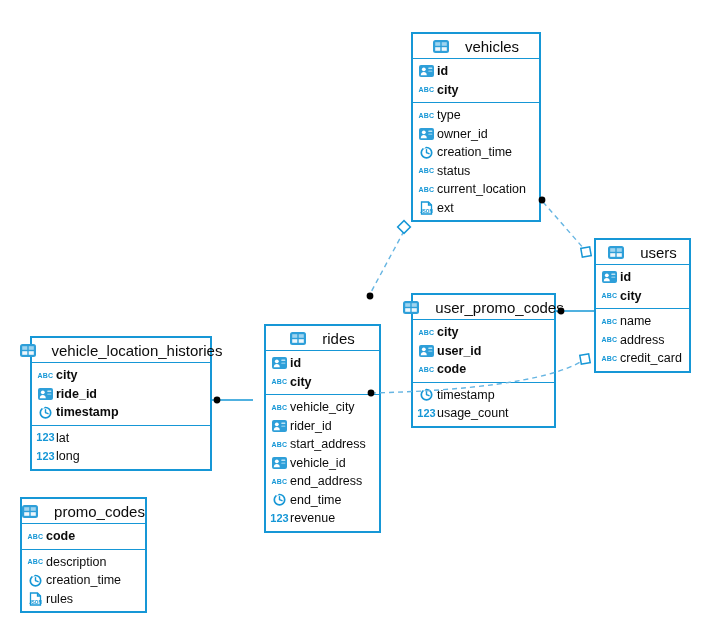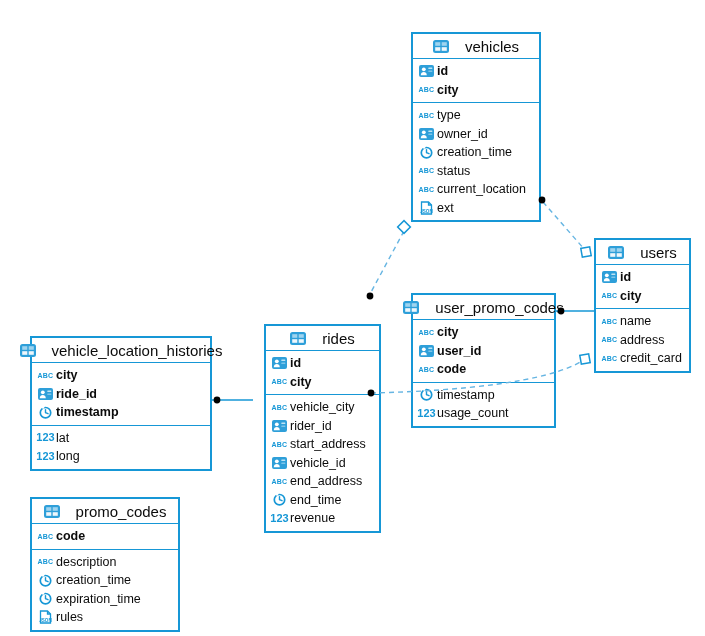--- a/index.html
+++ b/index.html
@@ -383,21 +383,21 @@
             <span>lat</span>
           </div>
           <div class="row">
             <span class="f-icon">
               <span class="t-123">123</span>
             </span>
             <span>long</span>
           </div>
         </div>
       </div>
-      <div class="table" style="left: 30px; top: 497px; width: 150px;">
+      <div class="table" style="left: 20px; top: 497px; width: 127px;">
         <div class="hdr">
           <span class="tbl-icon">
             <svg width="16" height="13" viewBox="0 0 16 13">
               <rect x="0" y="0" width="16" height="13" rx="2.5" fill="#2e9fd9"></rect>
               <rect x="2.2" y="2.2" width="5.1" height="3.6" fill="#9fd4ef"></rect>
               <rect x="8.7" y="2.2" width="5.1" height="3.6" fill="#9fd4ef"></rect>
               <rect x="2.2" y="7.2" width="5.1" height="3.6" fill="#eef7fc"></rect>
               <rect x="8.7" y="7.2" width="5.1" height="3.6" fill="#eef7fc"></rect>
             </svg>
           </span>
@@ -420,30 +420,20 @@
           </div>
           <div class="row">
             <span class="f-icon">
               <svg width="13" height="13" viewBox="0 0 13 13">
                 <circle cx="6.5" cy="6.7" r="5.2" fill="none" stroke="#1697d6" stroke-width="1.7"></circle>
                 <path d="M6.5 6.7 L6.5 3.6 M6.5 6.7 L9 7.7" stroke="#1697d6" stroke-width="1.4" stroke-linecap="round"></path>
                 <path d="M3.2 2.2 L5 1" stroke="#ffffff" stroke-width="2.2"></path>
               </svg>
             </span>
             <span>creation_time</span>
-          </div>
-          <div class="row">
-            <span class="f-icon">
-              <svg width="13" height="13" viewBox="0 0 13 13">
-                <circle cx="6.5" cy="6.7" r="5.2" fill="none" stroke="#1697d6" stroke-width="1.7"></circle>
-                <path d="M6.5 6.7 L6.5 3.6 M6.5 6.7 L9 7.7" stroke="#1697d6" stroke-width="1.4" stroke-linecap="round"></path>
-                <path d="M3.2 2.2 L5 1" stroke="#ffffff" stroke-width="2.2"></path>
-              </svg>
-            </span>
-            <span>expiration_time</span>
           </div>
           <div class="row">
             <span class="f-icon">
               <svg width="13" height="14" viewBox="0 0 13 14">
                 <path d="M1.5 1 h7 l3 3 v9 h-10 z" fill="none" stroke="#1697d6" stroke-width="1.3"></path>
                 <path d="M8.5 1 v3 h3" fill="none" stroke="#1697d6" stroke-width="1.3"></path>
                 <text x="6.5" y="11.5" font-size="4.6" font-weight="bold" text-anchor="middle" fill="#1697d6" font-family="Liberation Sans,sans-serif">JSON</text>
               </svg>
             </span>
             <span>rules</span>

